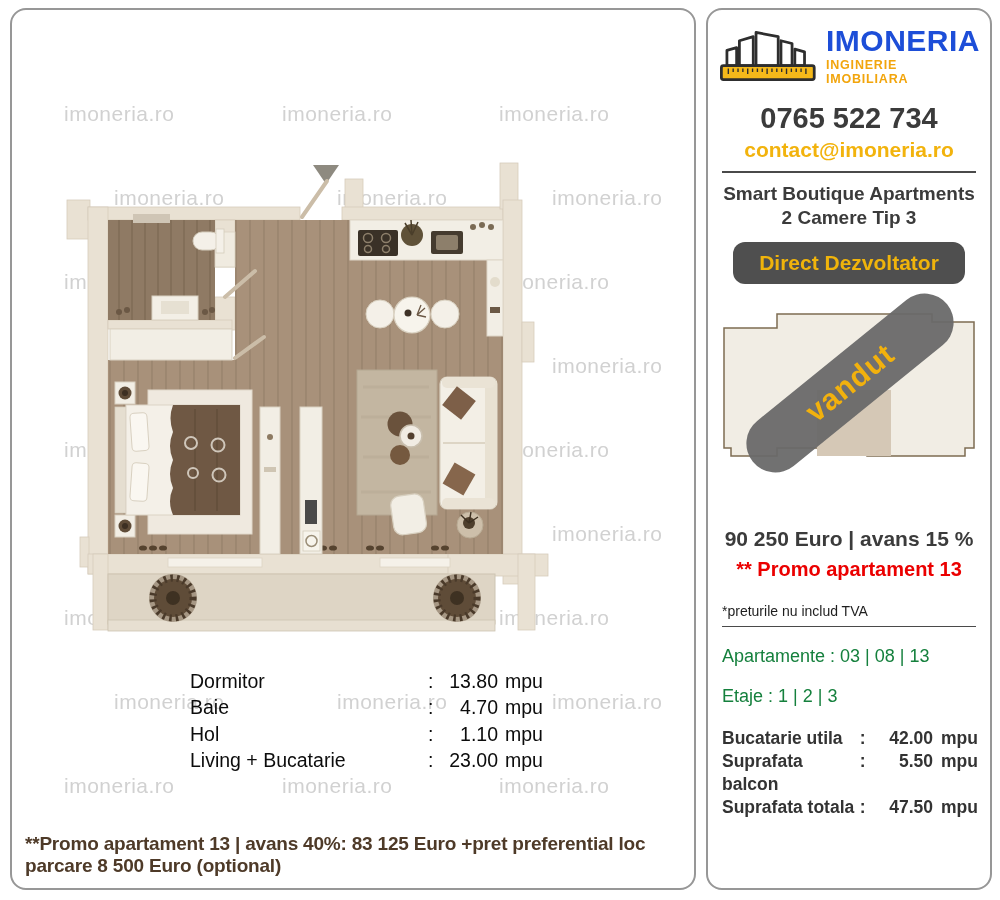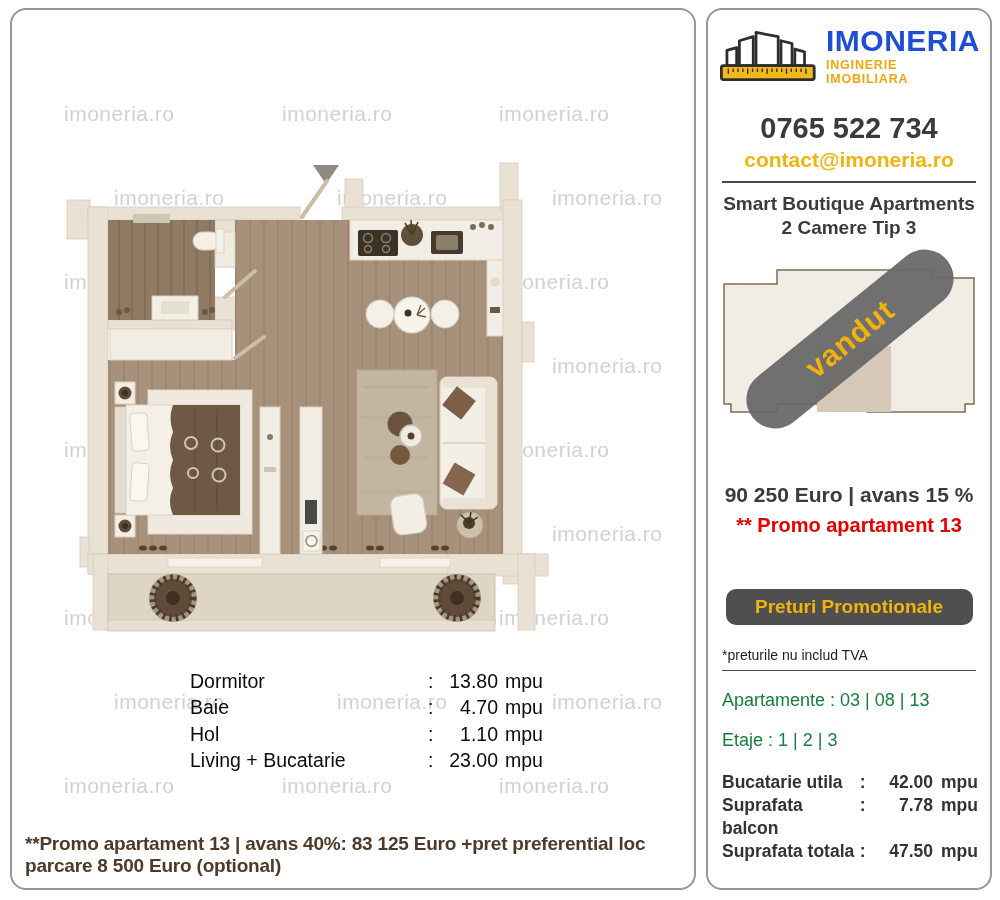--- a/index.html
+++ b/index.html
@@ -15,21 +15,21 @@
   .room-label{width:238px;}
   .room-colon{width:12px;}
   .room-num{width:58px;text-align:right;}
   .room-unit{padding-left:7px;}
   #promo-note{position:absolute;left:13px;bottom:11px;width:660px;font-size:19px;font-weight:700;color:#4e3a28;letter-spacing:-0.2px;}
   
   .brand-row{display:flex;align-items:center;gap:9px;margin:16px 10px 0 12px;height:60px;}
   .brand-text{text-align:left;}
   .brand-name{font-size:30px;font-weight:800;color:#1d4ed8;letter-spacing:.5px;line-height:30px;}
   .brand-tag{font-size:12.5px;font-weight:700;color:#f2a50c;letter-spacing:.8px;margin-top:2px;}
-  .phone{margin-top:26px;font-size:29px;font-weight:700;color:#3b3b3b;}
+  .phone{margin-top:16px;font-size:29px;font-weight:700;color:#3b3b3b;}
   .email{margin-top:3px;font-size:21px;font-weight:600;color:#f2b30d;}
   .divider{border:none;border-top:2px solid #4a4a4a;margin:9px 14px 0 14px;}
   .title1{margin-top:9px;font-size:19px;font-weight:700;color:#3b3b3b;line-height:24px;}
   .title2{font-size:19px;font-weight:700;color:#3b3b3b;line-height:24px;}
   .pill{margin:12px auto 0 auto;background:#4f4f4f;color:#f0b40b;font-weight:700;border-radius:12px;display:flex;align-items:center;justify-content:center;border:none;}
   #direct-btn{width:232px;height:42px;font-size:21px;}
   #preturi-btn{width:247px;height:36px;font-size:19px;border-radius:10px;margin-top:52px;}
   #thumb{position:relative;width:264px;height:165px;margin:16px auto 0 auto;}
   #sold-banner{position:absolute;left:8px;top:54px;width:250px;height:58px;border-radius:29px;background:rgba(105,105,105,.95);
     transform:rotate(-39deg);display:flex;align-items:center;justify-content:center;
@@ -313,50 +313,50 @@
     </div>
   </div>
 
   <div class="phone">0765 522 734</div>
   <div class="email">contact@imoneria.ro</div>
   <hr class="divider">
 
   <div class="title1">Smart Boutique Apartments</div>
   <div class="title2">2 Camere Tip 3</div>
 
+  <div id="direct-btn" class="pill">Direct Dezvoltator</div>
 
   <div id="thumb">
     <svg width="264" height="165" viewBox="0 0 264 165">
       <path d="M7,28 L60,28 L60,14 L215,14 L215,22 L257,22 L257,148 L248,148 L248,156 L150,156 L150,148 L60,148 L60,156 L14,156 L14,148 L7,148 Z" fill="#f1ede4" stroke="#7e6c52" stroke-width="1.5"></path>
       <rect x="100" y="90" width="74" height="66" fill="#d5c8b6"></rect>
     </svg>
     <div id="sold-banner">vandut</div>
   </div>
 
   <div class="price-line">90 250 Euro | avans 15 %</div>
   <div class="promo-line">** Promo apartament 13</div>
 
-  <div id="preturi-btn" class="pill">Preturi Promotionale</div>
 
   <div class="tva-note">*preturile nu includ TVA</div>
   <div class="info-line">Apartamente : 03 | 08 | 13</div>
   <div class="info-line">Etaje : 1 | 2 | 3</div>
 
   <div id="areas">
   <div class="area-row">
     <span class="area-label">Bucatarie utila</span>
     <span class="area-colon">:</span>
     <span class="area-num">42.00</span>
     <span class="area-unit">mpu</span>
   </div>
 
   <div class="area-row">
     <span class="area-label">Suprafata balcon</span>
     <span class="area-colon">:</span>
-    <span class="area-num">7.78</span>
+    <span class="area-num">5.50</span>
     <span class="area-unit">mpu</span>
   </div>
 
   <div class="area-row">
     <span class="area-label">Suprafata totala</span>
     <span class="area-colon">:</span>
     <span class="area-num">47.50</span>
     <span class="area-unit">mpu</span>
   </div>
 </div>

